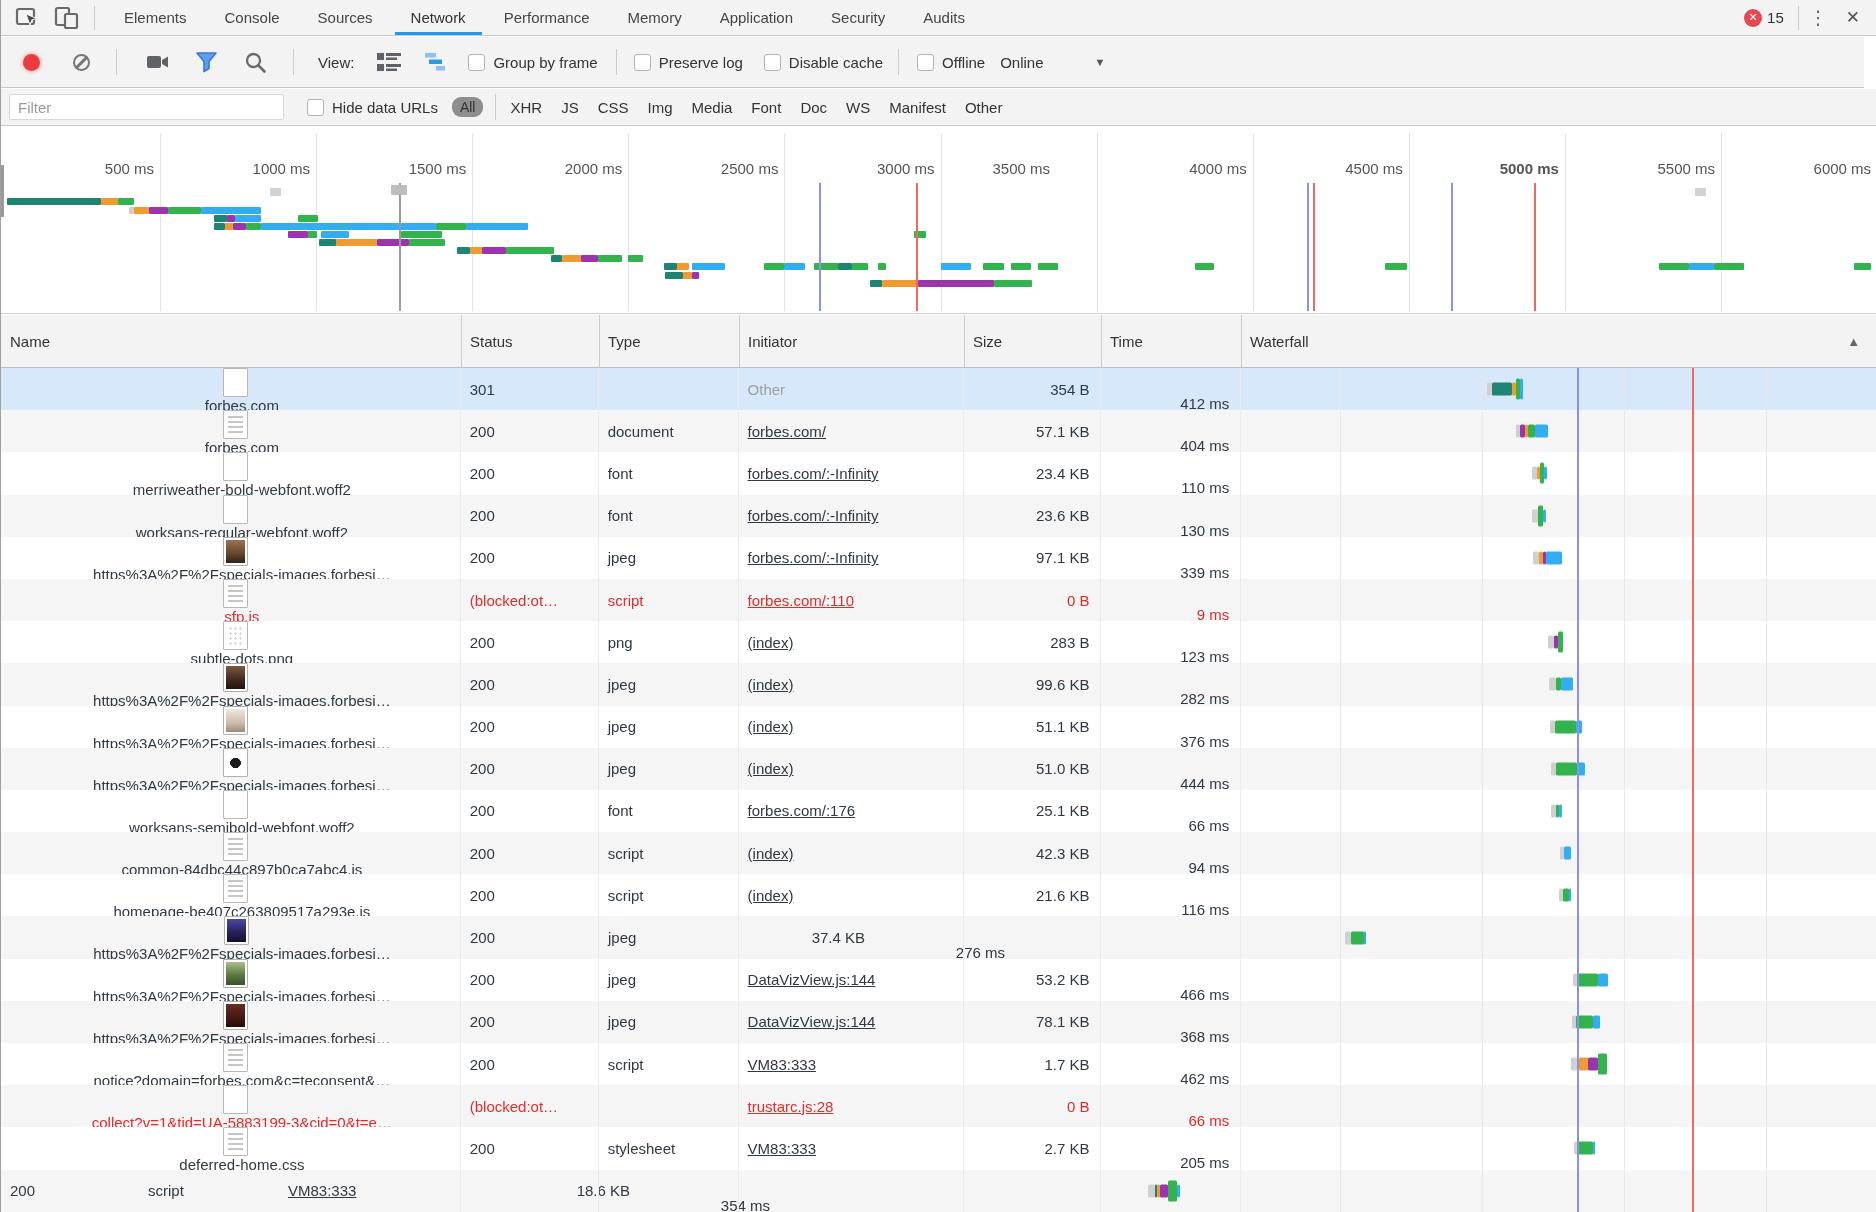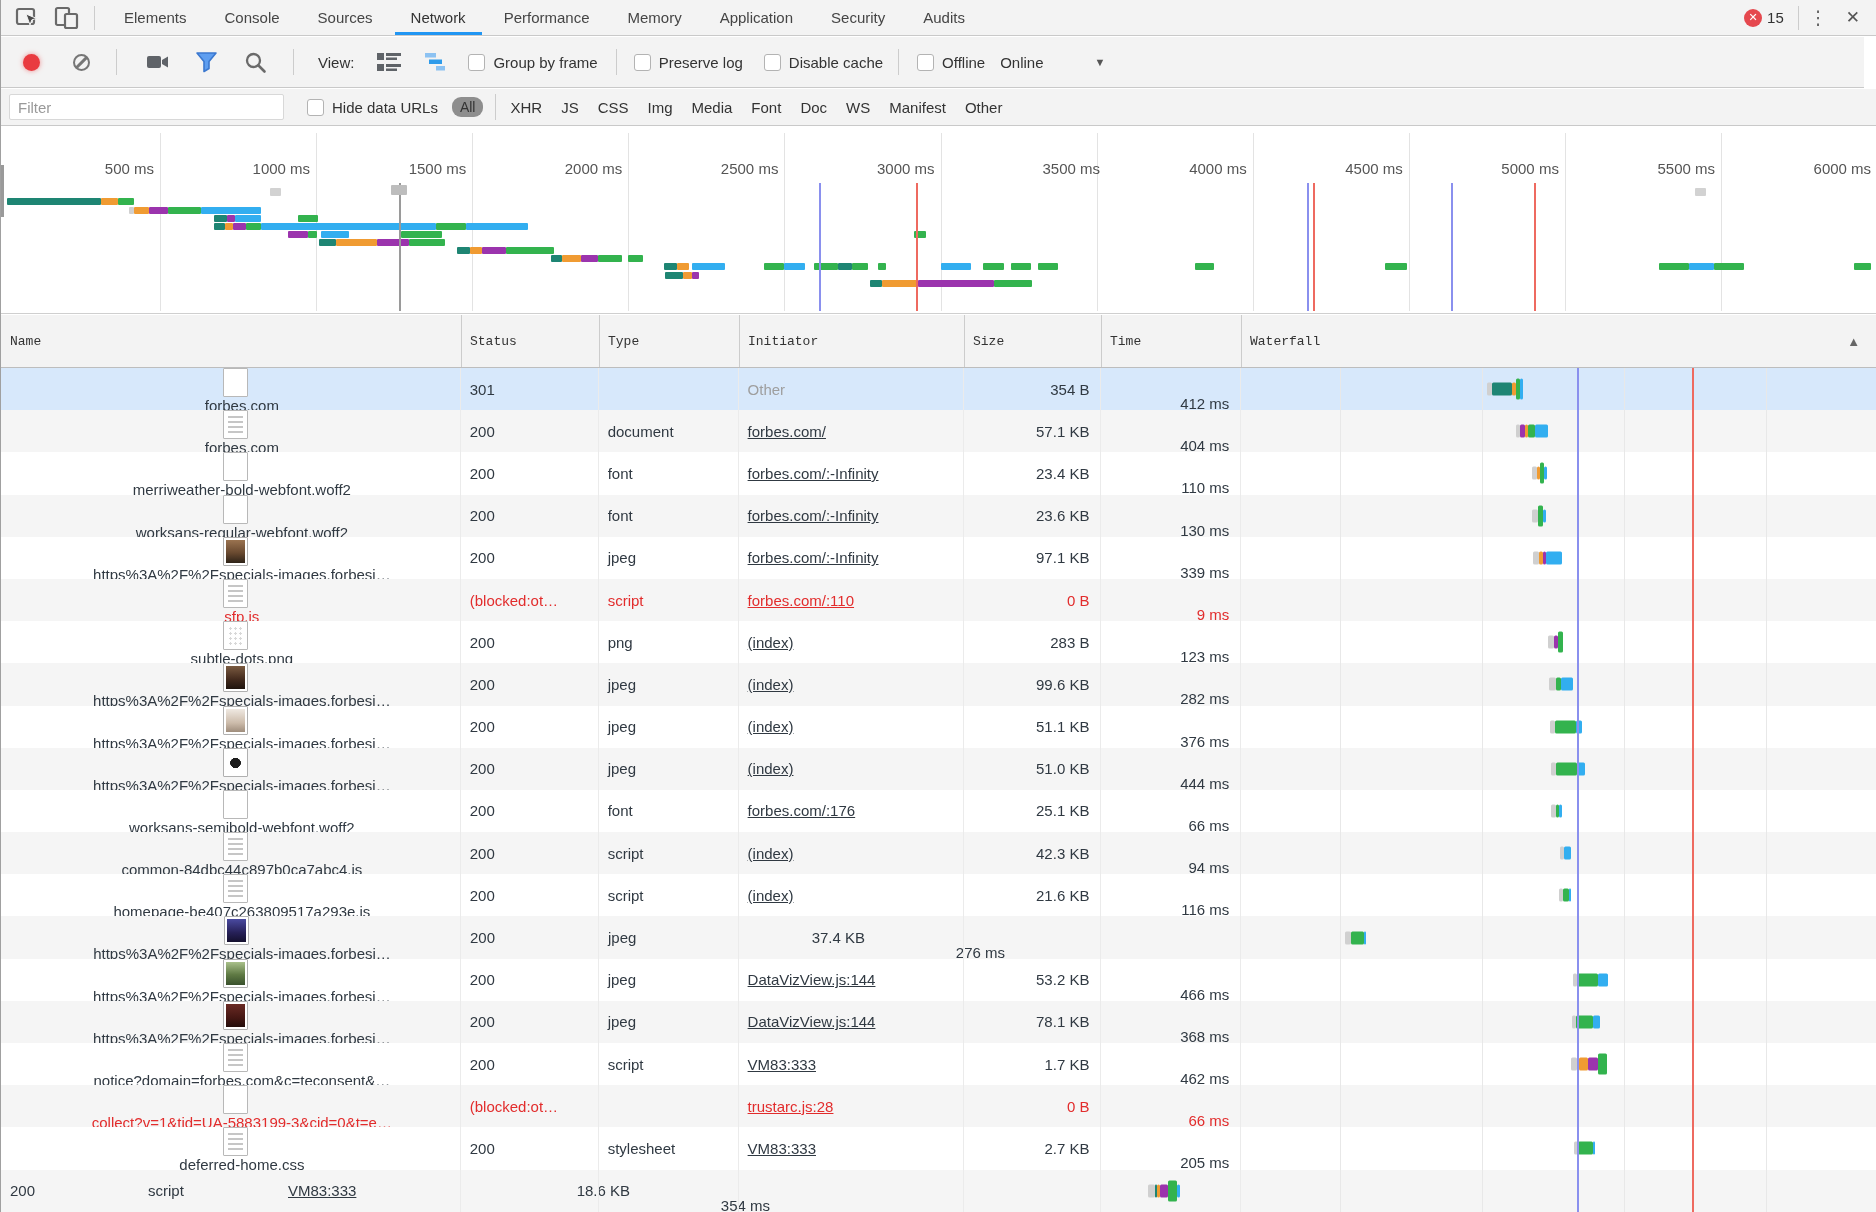--- a/index.html
+++ b/index.html
@@ -52,21 +52,21 @@
   
   .overview{position:absolute;top:127px;left:0;right:0;height:187px;background:#fff;border-bottom:1px solid #cfcfcf;}
   .ov-grid{position:absolute;top:6px;bottom:2px;width:1px;background:#e3e3e3;}
   .ov-lab{position:absolute;top:33px;width:110px;text-align:right;font-size:15px;color:#555;}
   .ov-bar{position:absolute;height:6.5px;border-radius:1px;}
   .ov-line{position:absolute;top:56px;bottom:2px;width:2px;}
   .ov-blob{position:absolute;border-radius:1px;}
   .ov-edge{position:absolute;left:0;top:38px;width:3px;height:52px;background:#9a9a9a;}
   
   .thead{position:absolute;top:315px;left:0;right:0;height:53px;background:#f3f3f3;border-bottom:1px solid #bdbdbd;}
-  .th{position:absolute;top:0;height:100%;display:flex;align-items:center;font-size:13px;color:#333;padding-left:9px;font-family:Liberation Mono, monospace;}
+  .th{position:absolute;top:0;height:100%;display:flex;align-items:center;font-size:15px;color:#333;padding-left:9px;}
   .th-vline{position:absolute;top:0;bottom:0;width:1px;background:#ccc;}
   .sort-arr{position:absolute;right:16px;top:0;height:100%;display:flex;align-items:center;font-size:13px;color:#666;}
   
   .tbody{position:absolute;top:368px;left:0;right:0;height:844px;overflow:hidden;}
   .row{display:flex;height:42.2px;align-items:center;background:#fff;font-size:15px;}
   .row.alt{background:#f5f5f5;}
   .row.sel{background:#d7e8fb;}
   .row.err .nm,.row.err .c-status,.row.err .c-type,.row.err .c-size,.row.err .c-time,.row.err .lnk{color:#e22c2c;}
   .cell{height:100%;display:flex;align-items:center;overflow:hidden;white-space:nowrap;}
   .c-name{width:460px;padding-left:10px;flex-direction:column;}
@@ -222,27 +222,27 @@
       <div class="ov-lab" style="left: 199.1px;">1000 ms</div>
       <div class="ov-grid" style="left: 471.2px;"></div>
       <div class="ov-lab" style="left: 355.2px;">1500 ms</div>
       <div class="ov-grid" style="left: 627.3px;"></div>
       <div class="ov-lab" style="left: 511.3px;">2000 ms</div>
       <div class="ov-grid" style="left: 783.4px;"></div>
       <div class="ov-lab" style="left: 667.4px;">2500 ms</div>
       <div class="ov-grid" style="left: 939.5px;"></div>
       <div class="ov-lab" style="left: 823.5px;">3000 ms</div>
       <div class="ov-grid" style="left: 1095.6px;"></div>
-      <div class="ov-lab" style="left: 989px;">3500 ms</div>
+      <div class="ov-lab" style="left: 939px;">3500 ms</div>
       <div class="ov-grid" style="left: 1251.7px;"></div>
       <div class="ov-lab" style="left: 1135.7px;">4000 ms</div>
       <div class="ov-grid" style="left: 1407.8px;"></div>
       <div class="ov-lab" style="left: 1291.8px;">4500 ms</div>
       <div class="ov-grid" style="left: 1563.9px;"></div>
-      <div class="ov-lab" style="left: 1447.9px;">5000 ms</div>
+      <div class="ov-lab" style="left: 1447.9px; font-weight: bold;">5000 ms</div>
       <div class="ov-grid" style="left: 1720px;"></div>
       <div class="ov-lab" style="left: 1604px;">5500 ms</div>
       <div class="ov-lab" style="left: 1760.1px;">6000 ms</div>
       <div class="ov-bar" style="left: 6px; top: 71px; width: 94px; background: rgb(30, 133, 115);"></div>
       <div class="ov-bar" style="left: 100px; top: 71px; width: 17px; background: rgb(240, 155, 50);"></div>
       <div class="ov-bar" style="left: 117px; top: 71px; width: 16px; background: rgb(51, 179, 78);"></div>
       <div class="ov-bar" style="left: 128px; top: 80px; width: 5px; background: rgb(208, 208, 208);"></div>
       <div class="ov-bar" style="left: 133px; top: 80px; width: 15px; background: rgb(240, 155, 50);"></div>
       <div class="ov-bar" style="left: 148px; top: 80px; width: 19px; background: rgb(155, 52, 173);"></div>
       <div class="ov-bar" style="left: 167px; top: 80px; width: 33px; background: rgb(51, 179, 78);"></div>

